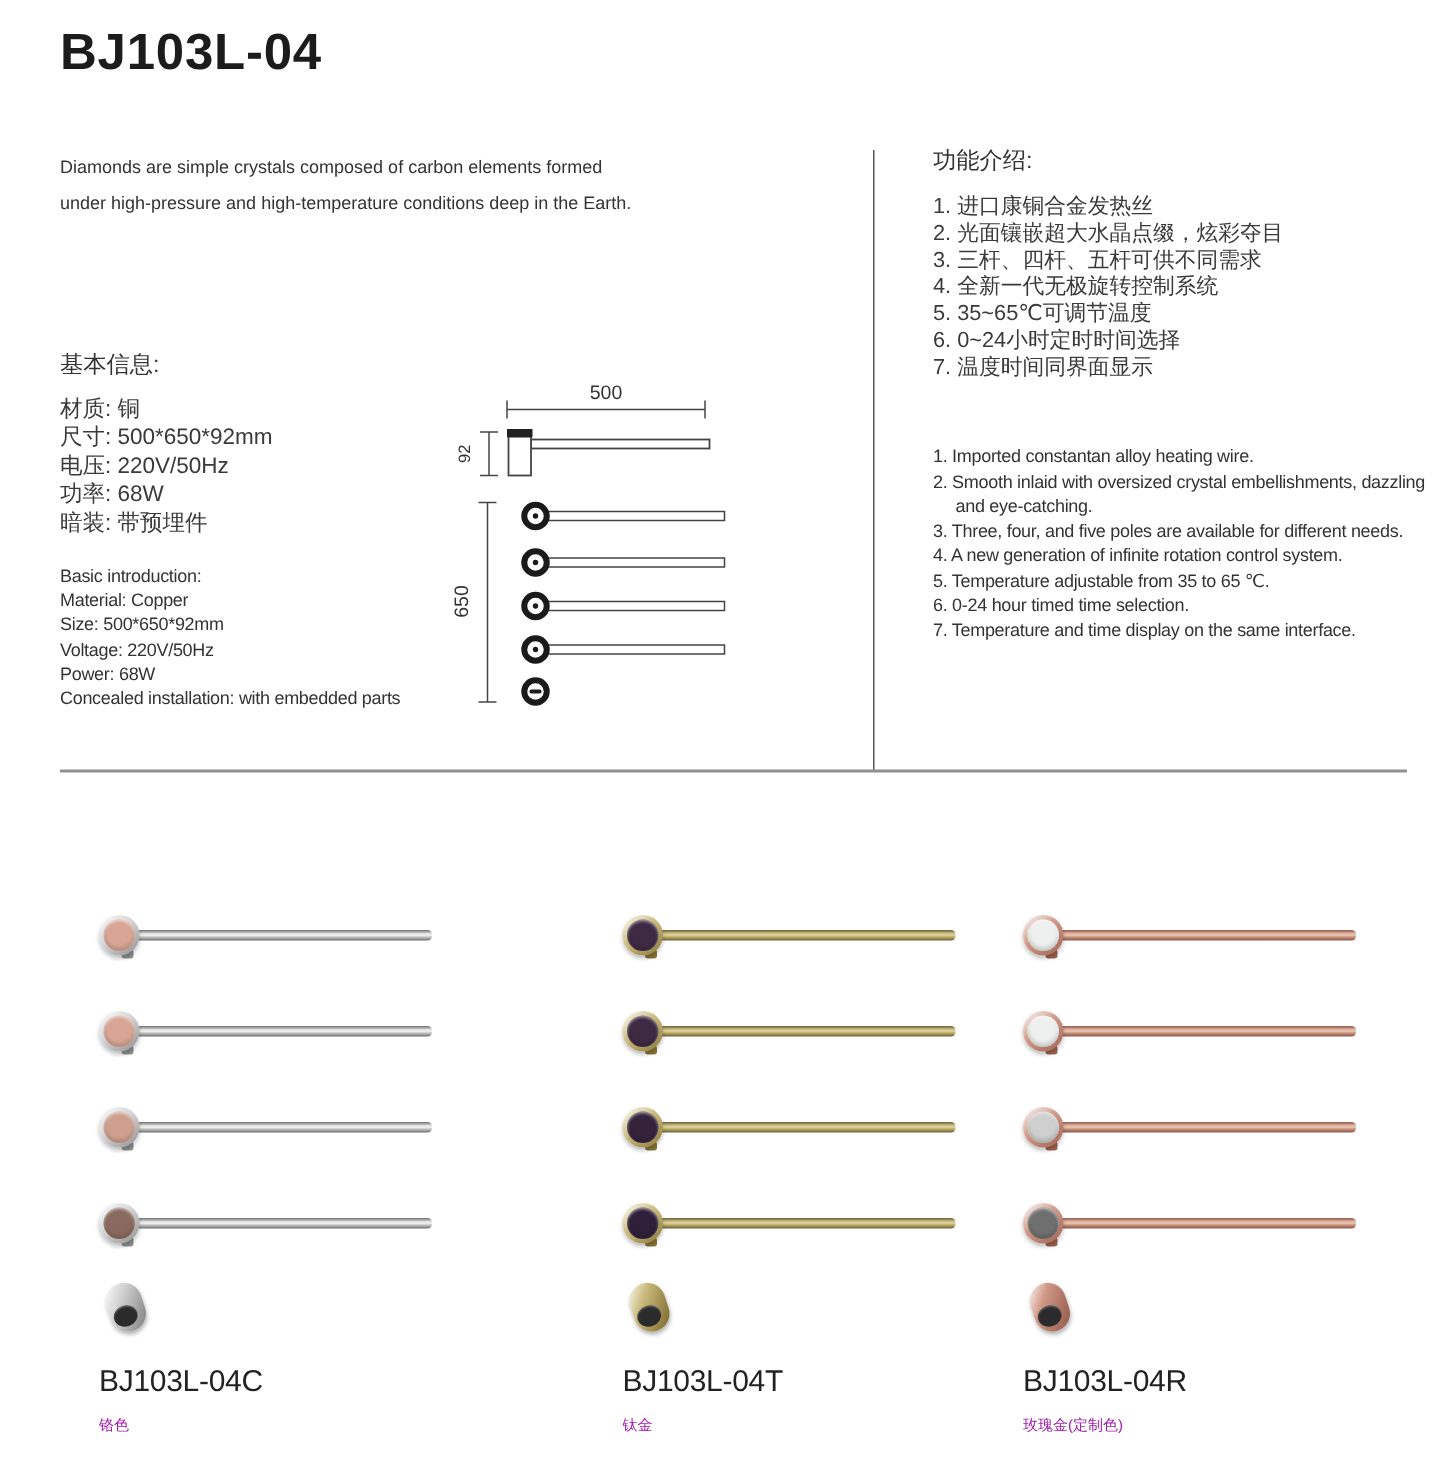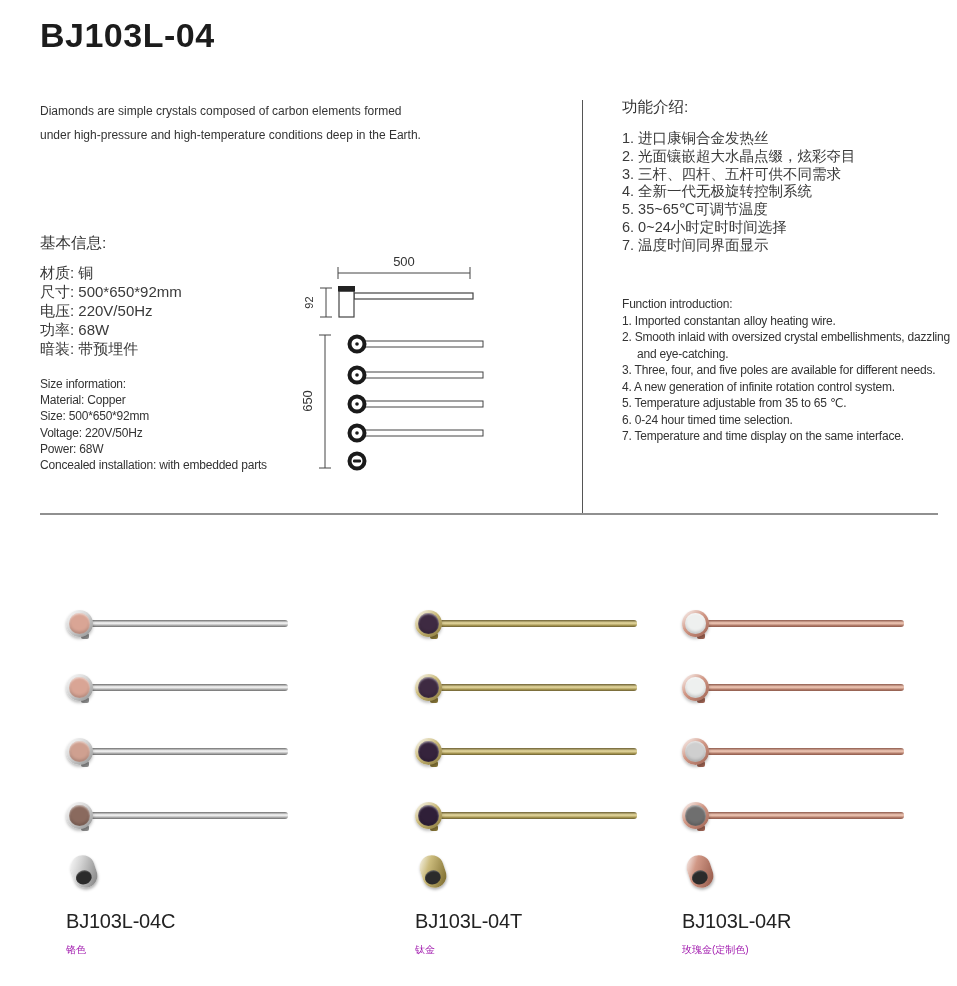--- a/index.html
+++ b/index.html
@@ -57,21 +57,21 @@
 
   <div class="abs section-heading basic-heading">基本信息:</div>
   <div class="abs spec-zh">
     <div>材质: 铜</div>
     <div>尺寸: 500*650*92mm</div>
     <div>电压: 220V/50Hz</div>
     <div>功率: 68W</div>
     <div>暗装: 带预埋件</div>
   </div>
   <div class="abs spec-en">
-    <div>Size information:</div>
+    <div>Basic introduction:</div>
     <div>Material: Copper</div>
     <div>Size: 500*650*92mm</div>
     <div>Voltage: 220V/50Hz</div>
     <div>Power: 68W</div>
     <div>Concealed installation: with embedded parts</div>
   </div>
 
   <svg class="abs diagram" width="200" height="240" viewBox="0 0 200 240">
 
     <text x="104" y="18" font-size="13" text-anchor="middle">500</text>
@@ -114,21 +114,20 @@
   <div class="abs func-zh">
     <div class="li-hang">1. 进口康铜合金发热丝</div>
     <div class="li-hang">2. 光面镶嵌超大水晶点缀，炫彩夺目</div>
     <div class="li-hang">3. 三杆、四杆、五杆可供不同需求</div>
     <div class="li-hang">4. 全新一代无极旋转控制系统</div>
     <div class="li-hang">5. 35~65℃可调节温度</div>
     <div class="li-hang">6. 0~24小时定时时间选择</div>
     <div class="li-hang">7. 温度时间同界面显示</div>
   </div>
   <div class="abs func-en">
-    <div>Function introduction:</div>
     <div class="li-hang">1. Imported constantan alloy heating wire.</div>
     <div class="li-hang">2. Smooth inlaid with oversized crystal embellishments, dazzling and eye-catching.</div>
     <div class="li-hang">3. Three, four, and five poles are available for different needs.</div>
     <div class="li-hang">4. A new generation of infinite rotation control system.</div>
     <div class="li-hang">5. Temperature adjustable from 35 to 65 ℃.</div>
     <div class="li-hang">6. 0-24 hour timed time selection.</div>
     <div class="li-hang">7. Temperature and time display on the same interface.</div>
   </div>
 
   <div class="abs v-divider"></div>

